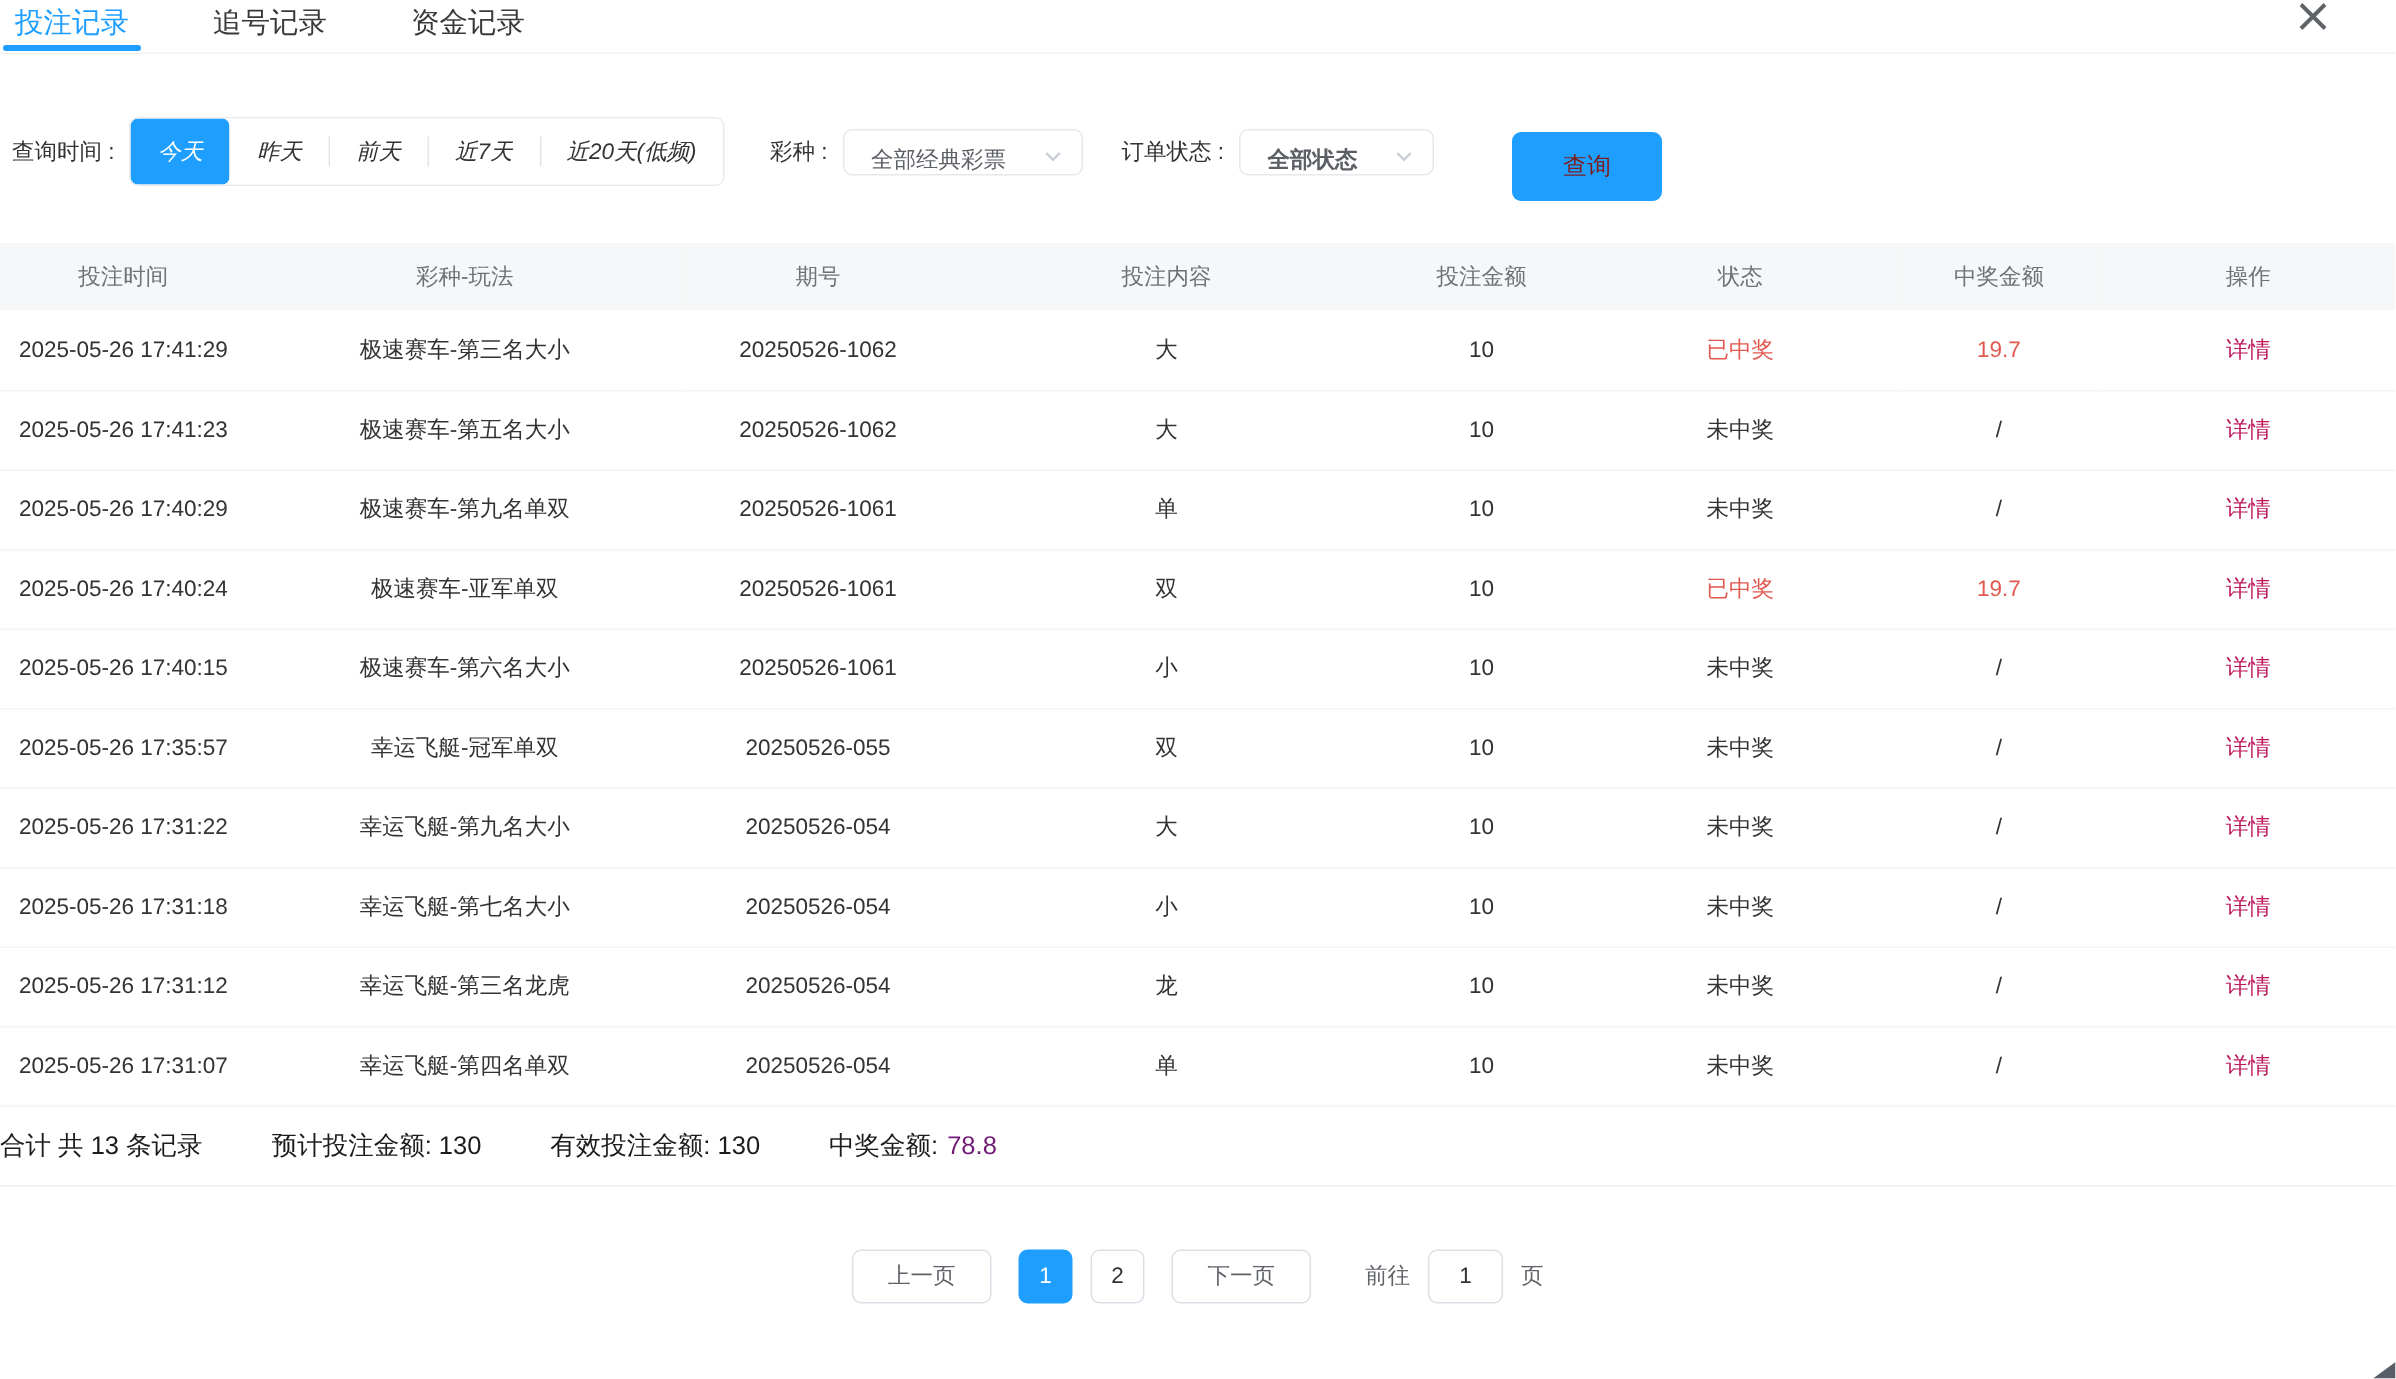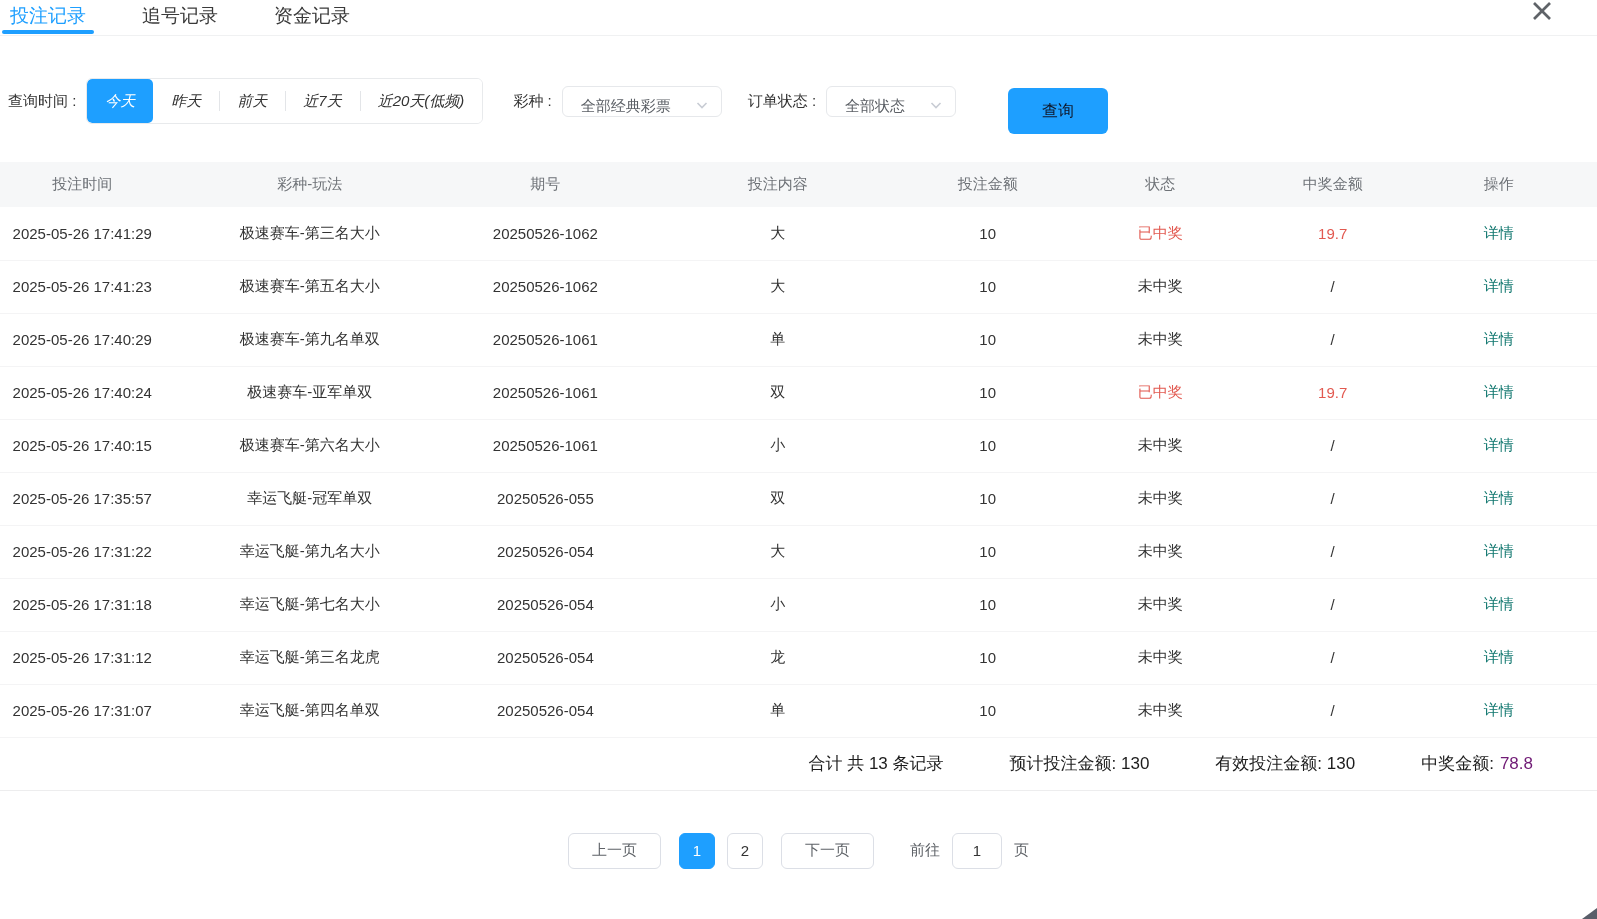--- a/index.html
+++ b/index.html
@@ -19,32 +19,32 @@
   
   .filter-bar { display:flex; align-items:center; margin:42px 0 0 8px; height:46px; }
   .filter-label { font-size:15px; color:#333; margin-right:10px; white-space:nowrap; }
   .btn-group { display:flex; align-items:stretch; border:1px solid #e8eaec; border-radius:6px; height:46px; overflow:hidden; margin-right:30px; background:#fff; }
   .btn-group .opt { display:flex; align-items:center; justify-content:center; padding:0 18px; font-size:15px; color:#333; background:#fff; cursor:pointer; position:relative; border:none; font-family:inherit;font-style:italic; }
   .btn-group .opt.active { background:#1e9fff; color:#fff; border-radius:5px; }
   .btn-group .opt.divided::before { content:""; position:absolute; left:0; top:12px; bottom:12px; width:1px; background:#e3e5e8; }
   .select { display:flex; align-items:flex-end; justify-content:space-between; border:1px solid #e6e8eb; border-radius:6px; height:31px; padding:0 12px 0 18px; margin-right:26px; cursor:pointer; background:#fff; }
   .select .value { font-size:15px; color:#5c6066; margin-right:12px; white-space:nowrap; }
   .select-lottery { width:160px; }
-  .select-status { width:130px; }
-  .search-btn { width:100px; height:46px; background:#1e9fff; color:#0f172a; font-size:16px; border:none; border-radius:6px; cursor:pointer; margin-left:26px; font-family:Liberation Serif, serif;margin-top:20px; }
+  .select-status { width:130px;font-weight:bold; }
+  .search-btn { width:100px; height:46px; background:#1e9fff; color:#7f1d1d; font-size:16px; border:none; border-radius:6px; cursor:pointer; margin-left:26px; font-family:Liberation Serif, serif;margin-top:20px; }
 
   
   table { width:100%; border-collapse:collapse; table-layout:fixed; margin-top:38px;padding-left:32px; }
   thead th { height:45px; background:#f6f7f8; color:#6e7277; font-weight:400; font-size:15px; text-align:center; }
   tbody td { height:53px; text-align:center; font-size:15px; color:#333; border-bottom:1px solid #f4f4f5; }
-  .link { color:#0f766e; cursor:pointer; text-decoration:none; }
+  .link { color:#be185d; cursor:pointer; text-decoration:none; }
   .red { color:#e25950; }
 
   
-  .summary { display:flex; justify-content:flex-end; align-items:center; gap:66px; height:53px; padding-right:64px; border-bottom:1px solid #ededee; font-size:17px; color:#1c1c1c; white-space:nowrap; }
+  .summary { display:flex; align-items:center; gap:46px; height:53px; padding-right:64px; border-bottom:1px solid #ededee; font-size:17px; color:#1c1c1c; white-space:nowrap; }
   .summary .prize-value { color:#701a75; margin-left:6px; }
 
   
   .pagination { display:flex; justify-content:center; align-items:center; margin-top:42px; font-size:15px; color:#5f6368; }
   .page-btn { height:36px; width:93px; border:1px solid #dcdfe6; border-radius:6px; background:#fff; color:#5f6368; font-size:15px; cursor:pointer; font-family:inherit; }
   .page-num { width:36px; height:36px; border:1px solid #dcdfe6; border-radius:6px; background:#fff; color:#333; font-size:15px; cursor:pointer; font-family:inherit; }
   .page-num.active { background:#1e9fff; border-color:#1e9fff; color:#fff; }
   .pagination .gap-s { margin-left:12px; }
   .pagination .gap-m { margin-left:18px; }
   .pagination .gap-l { margin-left:36px; }

